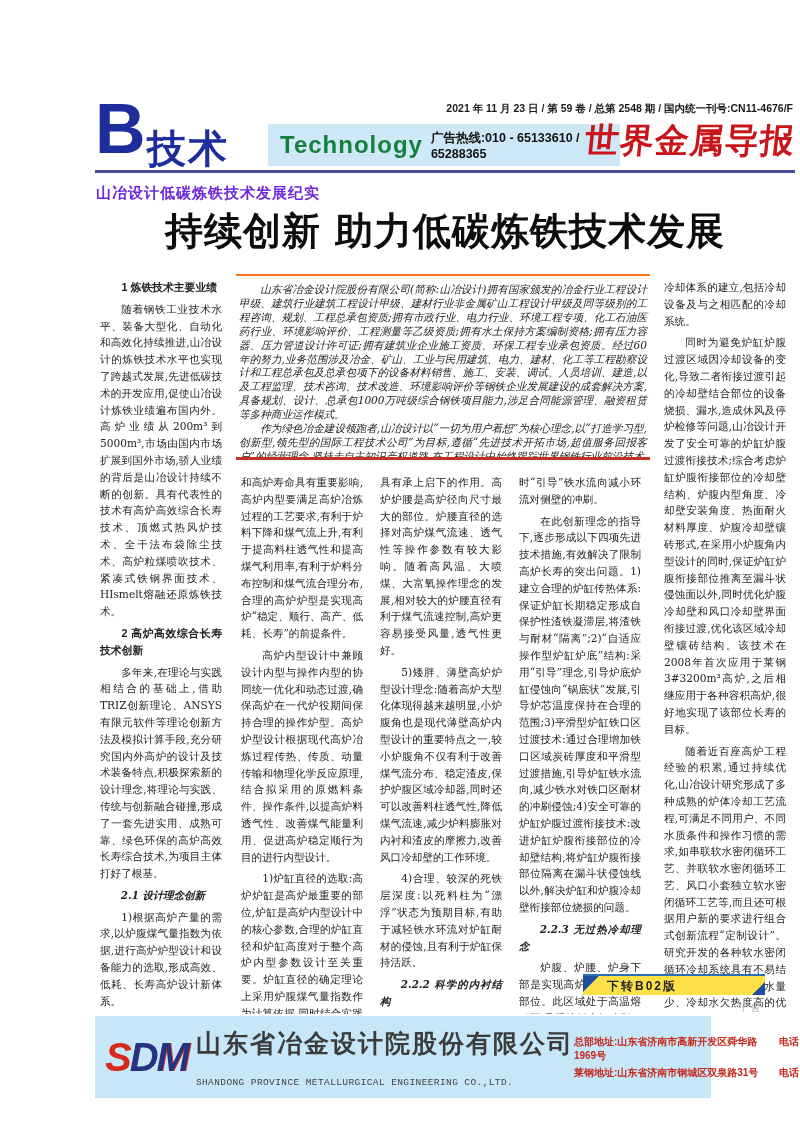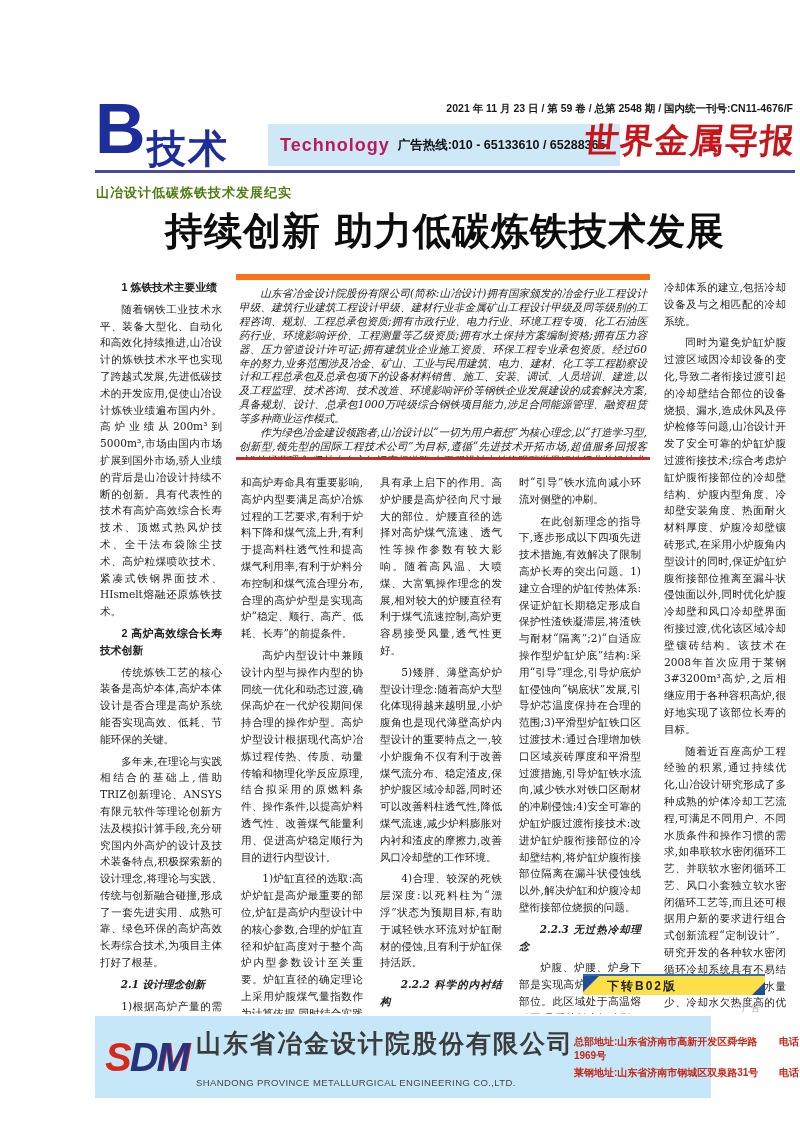--- a/index.html
+++ b/index.html
@@ -9,41 +9,41 @@
   
   .masthead{position:absolute;left:95px;top:98px;width:700px;height:72px;}
   .b-letter{position:absolute;left:0;top:-2px;font-family:"Liberation Sans",sans-serif;
             font-weight:bold;font-size:70px;line-height:66px;color:#1e2d9c;}
   .section-name{position:absolute;left:52px;top:24px;font-family:"Liberation Sans",sans-serif;
             font-weight:bold;font-size:39px;color:#1e2d9c;letter-spacing:2px;}
   .issue-line{position:absolute;right:2px;top:4px;font-family:"Liberation Sans",sans-serif;
             font-weight:bold;font-size:10.5px;color:#1a1a1a;}
   .tech-box{position:absolute;left:173px;top:26px;width:352px;height:42px;background:#cfe8f8;
             display:flex;align-items:center;padding-left:12px;box-sizing:border-box;}
-  .tech-en{font-family:"Liberation Sans",sans-serif;font-weight:bold;font-size:18px;
-            color:#be185d;letter-spacing:1px;}
+  .tech-en{font-family:"Liberation Sans",sans-serif;font-weight:bold;font-size:24px;
+            color:#15803d;letter-spacing:1px;}
   .hotline{font-family:"Liberation Sans",sans-serif;font-weight:bold;font-size:12.5px;
             color:#111;margin-left:8px;}
   .paper-name{position:absolute;right:0;top:20px;font-size:34px;font-weight:bold;color:#c8151a;
             transform:skewX(-6deg);letter-spacing:1px;}
   .mast-rule{position:absolute;left:95px;top:170px;width:700px;height:3px;background:#4b4b9b;}
 
   
   .kicker{position:absolute;left:96px;top:184px;font-family:"Liberation Sans",sans-serif;
-          font-weight:bold;font-size:13px;color:#4d7c0f;letter-spacing:1px;}
+          font-weight:bold;font-size:15px;color:#6d28d9;letter-spacing:1px;}
   .headline{position:absolute;left:95px;top:206px;width:700px;text-align:center;
           font-weight:900;font-size:38px;color:#0d0d0d;letter-spacing:1px;margin:0;}
 
   
   .article{position:absolute;left:95px;top:274px;width:700px;height:740px;}
   .cols{display:flex;gap:9px;height:740px;}
   .bodycol{width:132px;flex:none;font-size:10.6px;line-height:16.8px;text-align:justify;
            overflow:hidden;height:740px;}
   .middle{width:414px;flex:none;}
-  .intro{height:186px;box-sizing:border-box;border-top:6px solid #f97316;border-bottom:3px solid #c43026;
+  .intro{height:186px;box-sizing:border-box;border-top:2px solid #f97316;border-bottom:3px solid #c43026;
          padding:7px 3px 0 3px;font-style:italic;font-size:10.6px;line-height:13.9px;
          text-align:justify;overflow:hidden;}
   .intro p{margin:0;text-indent:2em;}
   .mid-cols{display:flex;gap:7px;margin-top:9px;height:545px;}
   .mid-cols .bodycol{height:545px;}
   .bodycol p{margin:5px;text-indent:2em;}
   .bodycol p.cont{text-indent:0;}
   .sec-h2{margin:1px 0;font-family:"Liberation Sans",sans-serif;font-weight:bold;
           font-size:10.8px;text-indent:1.6em;}
   .sec-h3{margin:1px 0;font-weight:bold;font-style:italic;font-size:10.4px;text-indent:2em;}
@@ -64,21 +64,21 @@
   .footer-bar{position:absolute;left:95px;top:1016px;width:616px;height:82px;background:#c6e7f7;
             display:flex;align-items:center;padding:0 10px;box-sizing:border-box;}
   .sdm-logo{font-family:"Liberation Sans",sans-serif;font-style:italic;font-weight:900;
             font-size:40px;letter-spacing:-2px;flex:none;}
   .sdm-s{color:#d7281c;}
   .sdm-d{color:#27337f;}
   .sdm-m{color:#27337f;text-shadow:1px 0 #d7281c;}
   .company{margin-left:8px;flex:none;}
   .company-cn{font-family:"Liberation Sans",sans-serif;font-weight:bold;font-size:25px;
             color:#3c3c3c;letter-spacing:2px;}
-  .company-en{font-family:Liberation Sans, sans-serif;font-size:9.5px;color:#444;margin-top:17px;
+  .company-en{font-family:Liberation Mono, monospace;font-size:9.5px;color:#444;margin-top:17px;
             letter-spacing:0.4px;}
   .contacts{margin-left:auto;font-family:"Liberation Sans",sans-serif;font-weight:bold;
             font-size:10px;color:#c5281c;}
   .contact-row{display:flex;margin:3px 0;}
   .contact-addr{width:205px;}
   .contact-phone{width:110px;}
 </style>
 </head>
 <body>
 
@@ -99,21 +99,20 @@
   <div class="kicker">山冶设计低碳炼铁技术发展纪实</div>
   <h1 class="headline">持续创新 助力低碳炼铁技术发展</h1>
 
   <div class="article">
     <div class="cols">
 
       <div class="bodycol">
         <p class="sec-h2">1 炼铁技术主要业绩</p>
         <p>随着钢铁工业技术水平、装备大型化、自动化和高效化持续推进,山冶设计的炼铁技术水平也实现了跨越式发展,先进低碳技术的开发应用,促使山冶设计炼铁业绩遍布国内外。高炉业绩从200m³到5000m³,市场由国内市场扩展到国外市场,骄人业绩的背后是山冶设计持续不断的创新。具有代表性的技术有高炉高效综合长寿技术、顶燃式热风炉技术、全干法布袋除尘技术、高炉粒煤喷吹技术、紧凑式铁钢界面技术、HIsmelt熔融还原炼铁技术。</p>
         <p class="sec-h2">2 高炉高效综合长寿技术创新</p>
-        <p>传统炼铁工艺的核心装备是高炉本体,高炉本体设计是否合理是高炉系统能否实现高效、低耗、节能环保的关键。</p>
         <p>多年来,在理论与实践相结合的基础上,借助TRIZ创新理论、ANSYS有限元软件等理论创新方法及模拟计算手段,充分研究国内外高炉的设计及技术装备特点,积极探索新的设计理念,将理论与实践、传统与创新融合碰撞,形成了一套先进实用、成熟可靠、绿色环保的高炉高效长寿综合技术,为项目主体打好了根基。</p>
         <p class="sec-h3">2.1 设计理念创新</p>
         <p>1)根据高炉产量的需求,以炉腹煤气量指数为依据,进行高炉炉型设计和设备能力的选取,形成高效、低耗、长寿高炉设计新体系。</p>
         <p>2)遵循冶金工程学理论,科学认识高炉冶炼过程的动态运行规律,加强现代高炉操作规律的研究,建立动态有序、精准高效的现代高炉设计及运行理念。</p>
 
       </div>
 
       <div class="middle">
         <div class="intro">
           <p>山东省冶金设计院股份有限公司(简称:山冶设计)拥有国家颁发的冶金行业工程设计甲级、建筑行业建筑工程设计甲级、建材行业非金属矿山工程设计甲级及同等级别的工程咨询、规划、工程总承包资质;拥有市政行业、电力行业、环境工程专项、化工石油医药行业、环境影响评价、工程测量等乙级资质;拥有水土保持方案编制资格;拥有压力容器、压力管道设计许可证;拥有建筑业企业施工资质、环保工程专业承包资质。经过60年的努力,业务范围涉及冶金、矿山、工业与民用建筑、电力、建材、化工等工程勘察设计和工程总承包及总承包项下的设备材料销售、施工、安装、调试、人员培训、建造,以及工程监理、技术咨询、技术改造、环境影响评价等钢铁企业发展建设的成套解决方案,具备规划、设计、总承包1000万吨级综合钢铁项目能力,涉足合同能源管理、融资租赁等多种商业运作模式。</p>

